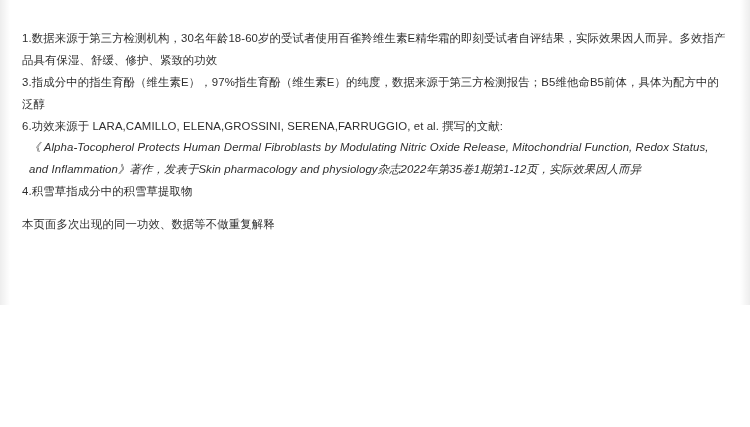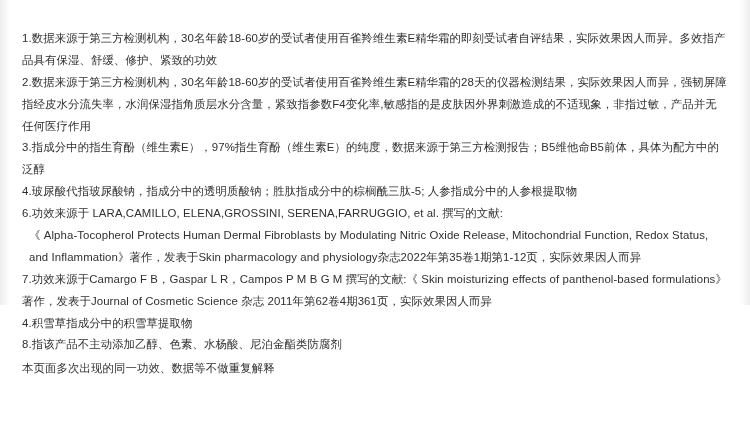--- a/index.html
+++ b/index.html
@@ -47,37 +47,35 @@
     font-size: 11.4px;
     line-height: 1.92;
     color: #2f2f2f;
     letter-spacing: 0.1px;
     text-align: left;
     margin: 0 0 0 0;
     word-break: break-word;
   }
   .note-indent {
     padding-left: 7px;
+    font-style: italic;
   }
   .note-final {
-    margin-top: 2px;
+    margin-top: 12px;
+    font-family: Liberation Mono, monospace;
   }
 </style>
 </head>
 <body>
 
 <div class="page">
   <div class="edge-shade-left"></div>
   <div class="edge-shade-right"></div>
 
   <div class="notes">
     <p class="note">1.数据来源于第三方检测机构，30名年龄18-60岁的受试者使用百雀羚维生素E精华霜的即刻受试者自评结果，实际效果因人而异。多效指产品具有保湿、舒缓、修护、紧致的功效</p>
-    <p class="note">2.数据来源于第三方检测机构，30名年龄18-60岁的受试者使用百雀羚维生素E精华霜的28天的仪器检测结果，实际效果因人而异，强韧屏障指经皮水分流失率，水润保湿指角质层水分含量，紧致指参数F4变化率,敏感指的是皮肤因外界刺激造成的不适现象，非指过敏，产品并无任何医疗作用</p>
     <p class="note">3.指成分中的指生育酚（维生素E），97%指生育酚（维生素E）的纯度，数据来源于第三方检测报告；B5维他命B5前体，具体为配方中的泛醇</p>
-    <p class="note">4.玻尿酸代指玻尿酸钠，指成分中的透明质酸钠；胜肽指成分中的棕榈酰三肽-5; 人参指成分中的人参根提取物</p>
     <p class="note">6.功效来源于 LARA,CAMILLO, ELENA,GROSSINI, SERENA,FARRUGGIO, et al. 撰写的文献:</p>
     <p class="note note-indent">《 Alpha-Tocopherol Protects Human Dermal Fibroblasts by Modulating Nitric Oxide Release, Mitochondrial Function, Redox Status, and Inflammation》著作，发表于Skin pharmacology and physiology杂志2022年第35卷1期第1-12页，实际效果因人而异</p>
-    <p class="note">7.功效来源于Camargo F B，Gaspar L R，Campos P M B G M 撰写的文献:《 Skin moisturizing effects of panthenol-based formulations》著作，发表于Journal of Cosmetic Science 杂志 2011年第62卷4期361页，实际效果因人而异</p>
     <p class="note">4.积雪草指成分中的积雪草提取物</p>
-    <p class="note">8.指该产品不主动添加乙醇、色素、水杨酸、尼泊金酯类防腐剂</p>
     <p class="note note-final">本页面多次出现的同一功效、数据等不做重复解释</p>
   </div>
 </div>
 
 </body></html>

